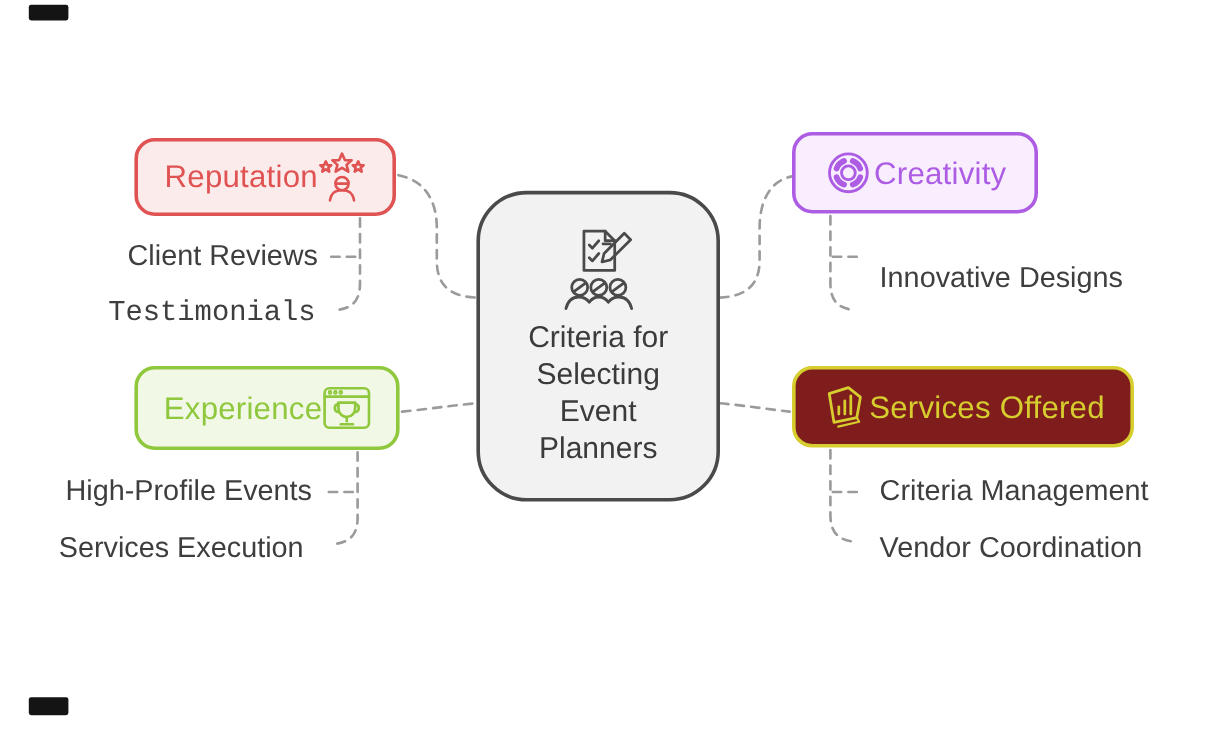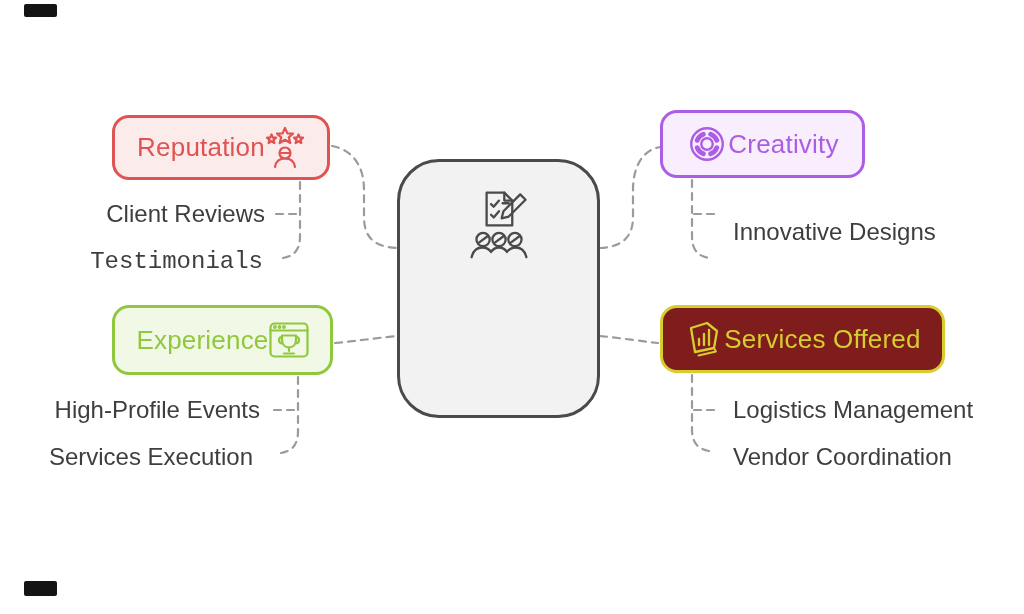--- a/index.html
+++ b/index.html
@@ -72,20 +72,26 @@
         <path d="M59,5 L65,11 L46,30 L38,32 L40,24 Z"></path>
         <circle cx="17" cy="56" r="7.5"></circle>
         <circle cx="35" cy="56" r="7.5"></circle>
         <circle cx="53" cy="56" r="7.5"></circle>
         <path d="M11.5,60 L22.5,52"></path>
         <path d="M29.5,60 L40.5,52"></path>
         <path d="M47.5,60 L58.5,52"></path>
         <path d="M4,76 C6,68 10,65 16,65 C20,65 24,67 26,70 C28,67 31,65 35,65 C39,65 42,67 44,70 C46,67 50,65 54,65 C60,65 64,68 66,76"></path>
       </svg>
     </span>
+    <div class="center-text" style="color: rgb(59, 59, 59);">
+      <div>Criteria for</div>
+      <div>Selecting</div>
+      <div>Event</div>
+      <div>Planners</div>
+    </div>
   </div>
 
   <div class="branch-box box-reputation" style="border-color: rgb(224, 83, 83); background-color: rgb(252, 235, 235); color: rgb(224, 83, 83);">
     <span class="branch-label">Reputation</span>
     <span class="icon branch-icon">
       <svg width="40" height="44" viewBox="0 0 40 44" stroke-width="2.2">
         <polygon points="20,2 22.4,7.4 28,7.6 23.8,11.4 25.3,17 20,13.8 14.7,17 16.2,11.4 12,7.6 17.6,7.4"></polygon>
         <polygon points="6.5,8.5 7.9,11.6 11,11.7 8.6,13.9 9.4,17 6.5,15.2 3.6,17 4.4,13.9 2,11.7 5.1,11.6"></polygon>
         <polygon points="33.5,8.5 34.9,11.6 38,11.7 35.6,13.9 36.4,17 33.5,15.2 30.6,17 31.4,13.9 29,11.7 32.1,11.6"></polygon>
         <circle cx="20" cy="27" r="5.5"></circle>
@@ -139,17 +145,17 @@
     </span>
     <span class="branch-label">Services Offered</span>
   </div>
 
   <div class="sub-labels" style="color: rgb(62, 62, 62);">
     <div class="sub-label" style="right:759px;top:214px;margin-left:31px;">Client Reviews</div>
     <div class="sub-label" style="right:761px;top:261px;font-family:Liberation Mono, monospace;">Testimonials</div>
     <div class="sub-label" style="right:764px;top:410px;">High-Profile Events</div>
     <div class="sub-label" style="right:771px;top:457px;">Services Execution</div>
     <div class="sub-label" style="left:733px;top:232px;">Innovative Designs</div>
-    <div class="sub-label" style="left:733px;top:410px;">Logistics Management</div>
+    <div class="sub-label" style="left:733px;top:410px;">Criteria Management</div>
     <div class="sub-label" style="left:733px;top:457px;">Vendor Coordination</div>
   </div>
 
 </div>
 
 </body></html>

